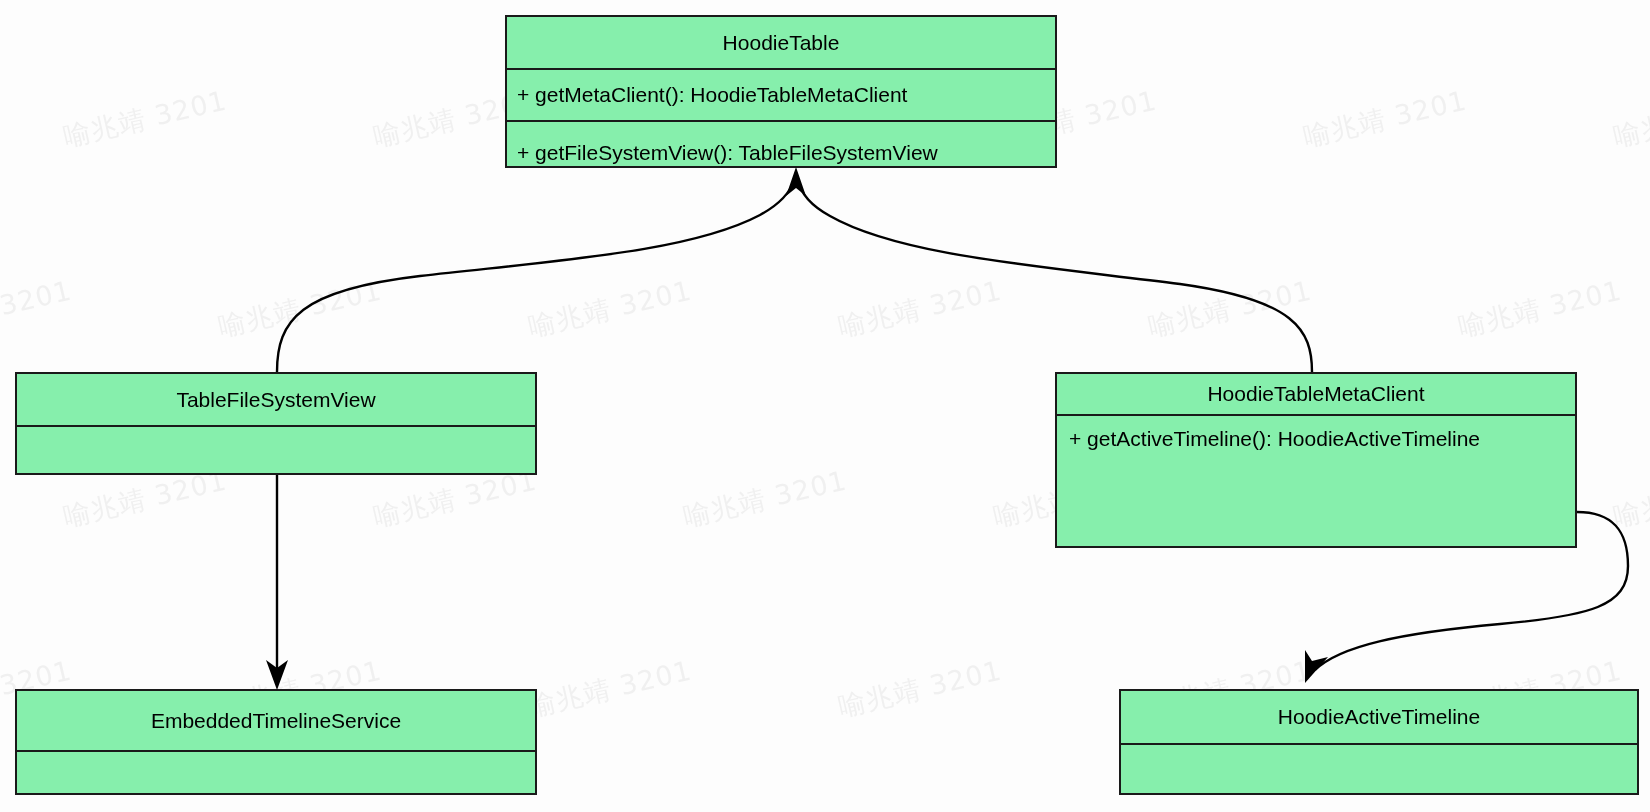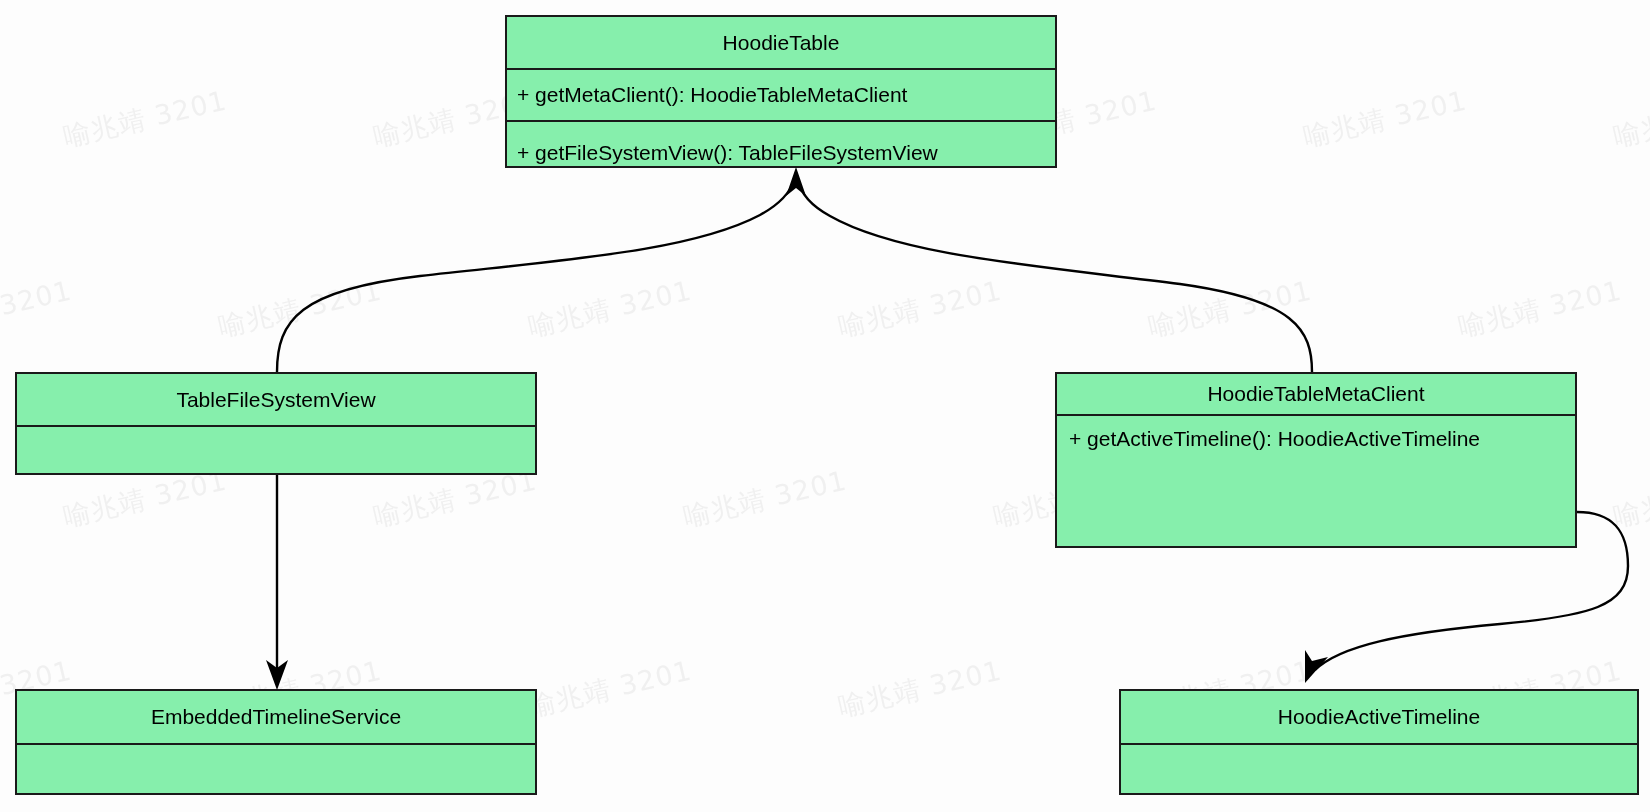--- a/index.html
+++ b/index.html
@@ -145,21 +145,21 @@
   <div class="uml-class" style="left:1055px; top:372px; width:522px; height:176px;">
     <div class="uml-section uml-title" style="height:40px;">
       <span>HoodieTableMetaClient</span>
     </div>
     <div class="uml-section uml-members" style="height:47px;padding-left:12px;">
       <span class="member-text">+ getActiveTimeline(): HoodieActiveTimeline</span>
     </div>
   </div>
 
   <div class="uml-class" style="left:15px; top:689px; width:522px; height:106px;">
-    <div class="uml-section uml-title" style="height:52px;border-radius:24px;">
+    <div class="uml-section uml-title" style="height:59px;border-radius:24px;">
       <span>EmbeddedTimelineService</span>
     </div>
     <div class="uml-section uml-members empty-section" style="height:50px;">
       <span class="member-text"></span>
     </div>
   </div>
 
   <div class="uml-class" style="left:1119px; top:689px; width:520px; height:106px;">
     <div class="uml-section uml-title" style="height:52px;">
       <span>HoodieActiveTimeline</span>

